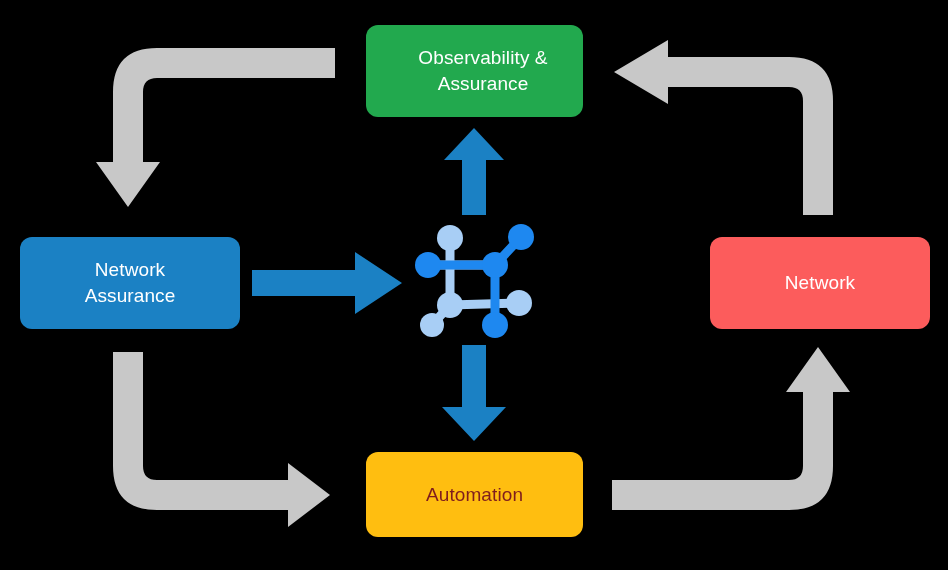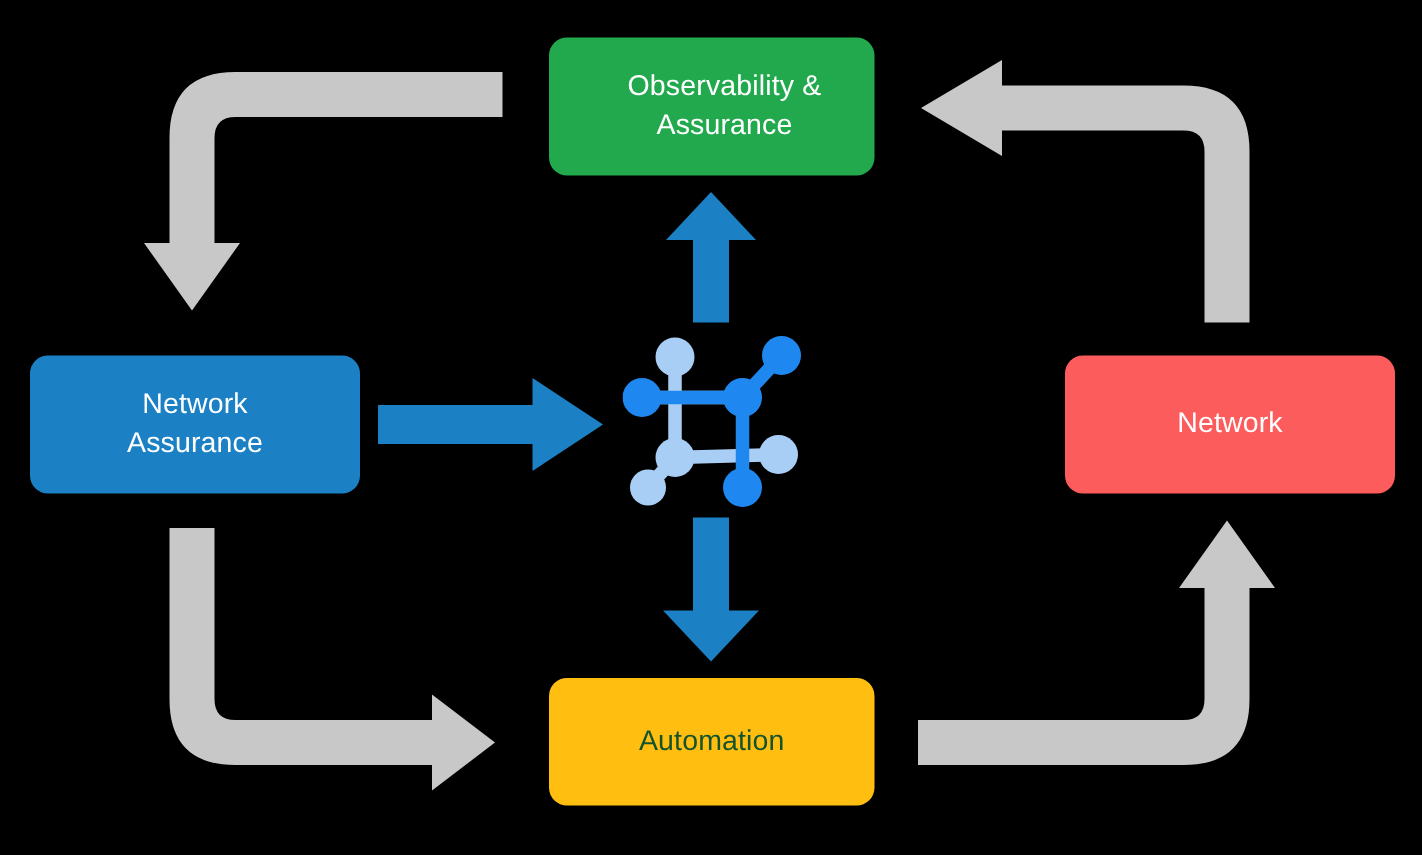--- a/index.html
+++ b/index.html
@@ -127,19 +127,19 @@
       <div>Assurance</div>
     </div>
   </div>
 
   <div class="node-box" id="box-infrastructure" style="background: rgb(252, 92, 92); color: rgb(255, 255, 255);">
     <div>
       <div>Network</div>
     </div>
   </div>
 
-  <div class="node-box" id="box-automation" style="background: rgb(255, 190, 16); color: #14532d;">
+  <div class="node-box" id="box-automation" style="background: rgb(255, 190, 16); color: #7f1d1d;">
     <div>
       <div>Automation</div>
     </div>
   </div>
 
 </div>
 
 </body></html>

